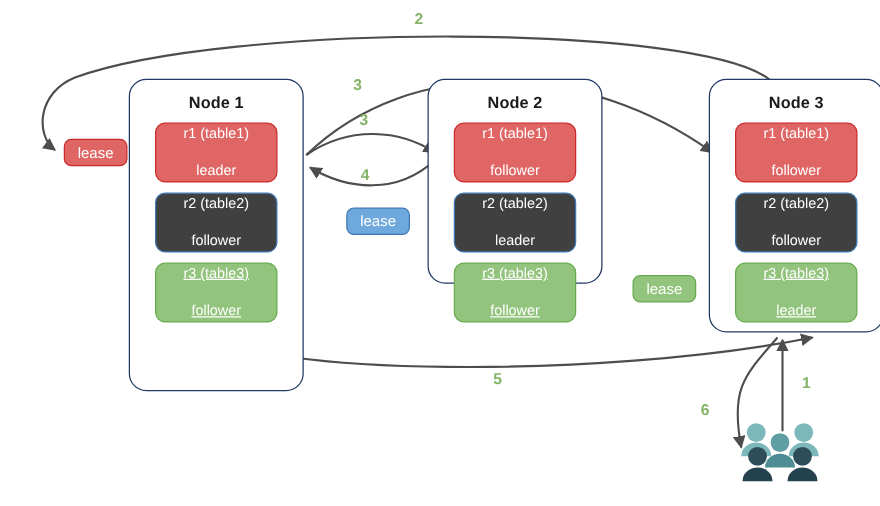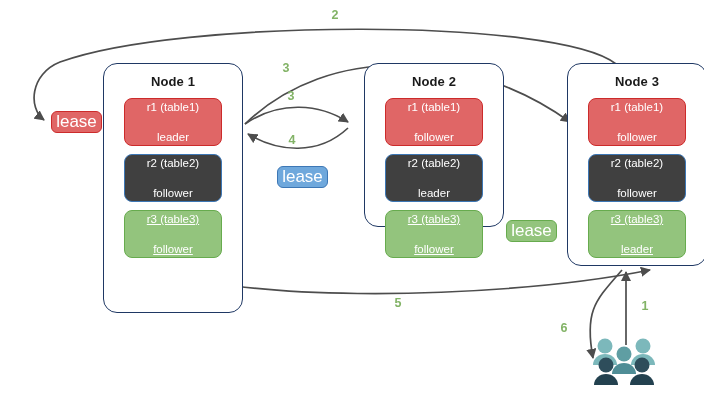--- a/index.html
+++ b/index.html
@@ -64,21 +64,21 @@
   .rep-blue  { background: #404040; border: 1.6px solid #3d77b5; }
   .rep-green { background: #93c47d; border: 1.6px solid #67ab4e; text-decoration: underline; }
 
   .lease {
     position: absolute;
     box-sizing: border-box;
     border-radius: 6px;
     display: flex;
     align-items: center;
     justify-content: center;
-    font-size: 17px;
+    font-size: 12px;
     color: #ffffff;
     height: 22px;
   }
   .lease-red   { background: #e06666; border: 1.6px solid #cc2b2b; }
   .lease-blue  { background: #6fa8dc; border: 1.6px solid #3d77b5; }
   .lease-green { background: #93c47d; border: 1.6px solid #67ab4e; }
 
   .edge-label {
     position: absolute;
     font-size: 12.5px;
@@ -127,21 +127,21 @@
     <div class="replica rep-blue" style="top:90px;">
       <span class="r-line">r2 (table2)</span>
       <span class="r-line">follower</span>
     </div>
     <div class="replica rep-green" style="top:146px;">
       <span class="r-line">r3 (table3)</span>
       <span class="r-line">follower</span>
     </div>
   </div>
 
-  <div class="node-box" style="left:364px; top:63px; width:140px; height:164px;">
+  <div class="node-box" style="left:342px; top:63px; width:140px; height:164px;">
     <div class="node-title">Node 2</div>
     <div class="replica rep-red" style="top:34px;">
       <span class="r-line">r1 (table1)</span>
       <span class="r-line">follower</span>
     </div>
     <div class="replica rep-blue" style="top:90px;">
       <span class="r-line">r2 (table2)</span>
       <span class="r-line">leader</span>
     </div>
     <div class="replica rep-green" style="top:146px;">

